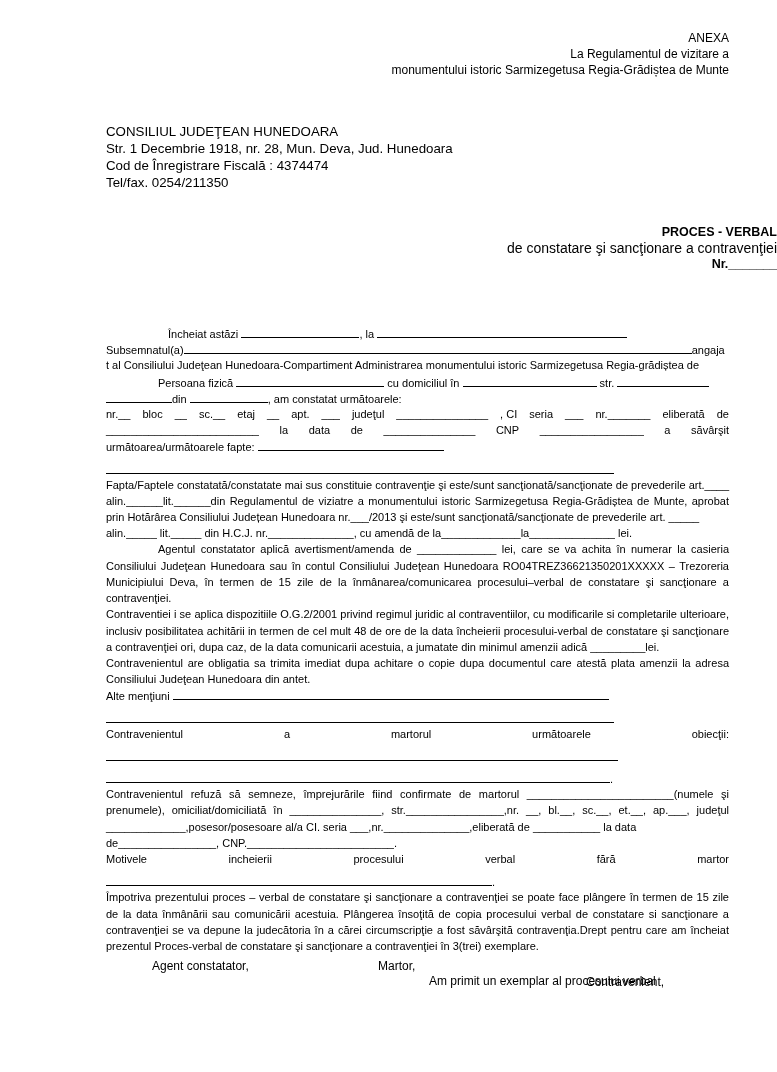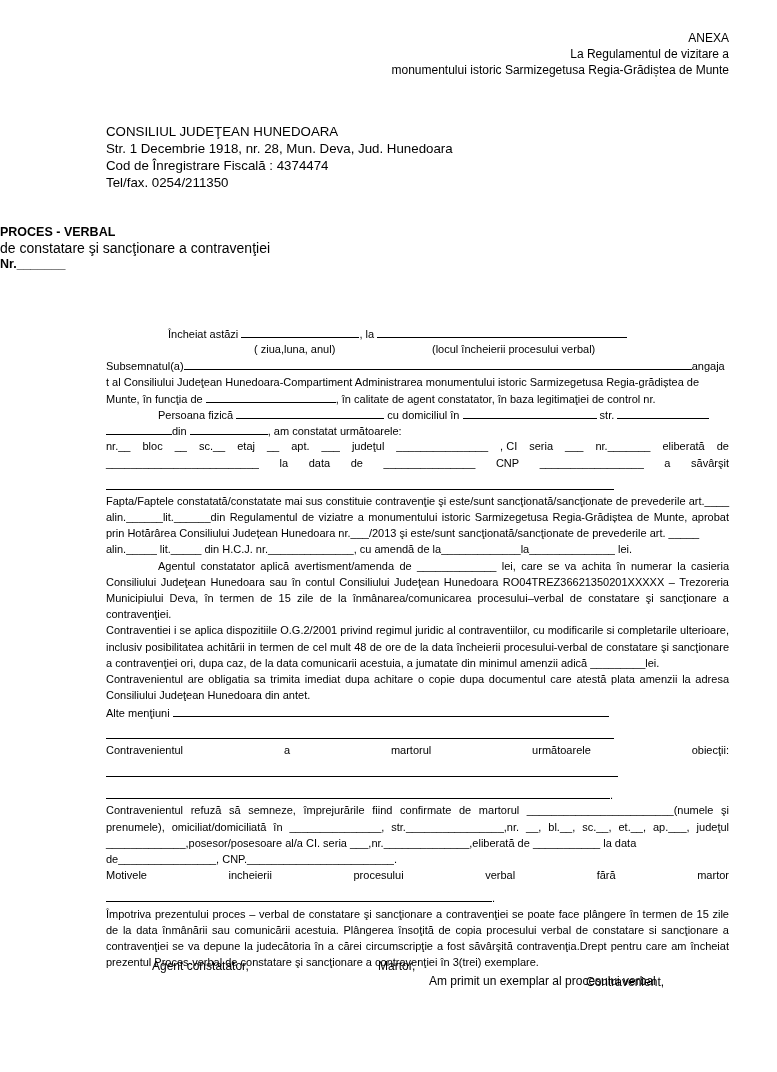--- a/index.html
+++ b/index.html
@@ -6,21 +6,21 @@
   body {
     width: 777px; height: 1072px; position: relative; overflow: hidden;
     font-family: "Liberation Sans", sans-serif; color: #000; font-size: 12px;
   }
   .page { position: absolute; left: 0; top: 0; width: 777px; height: 1072px; background: #fff; }
 
   .annex { position: absolute; right: 48px; top: 30px; text-align: right; font-size: 12px; line-height: 16px; }
 
   .header { position: absolute; left: 106px; top: 123px; font-size: 13.3px; line-height: 17px; }
 
-  .title-block { position: absolute; left: 0; width: 777px; top: 224px; text-align: left; line-height: 16px; }
+  .title-block { position: absolute; left: 0; width: 777px; top: 224px; text-align: right; line-height: 16px; }
   .title { font-weight: bold; font-size: 12.5px; }
   .subtitle { font-size: 14px; }
   .nr { font-weight: bold; font-size: 12.5px; }
 
   .body { position: absolute; left: 106px; top: 325px; width: 623px; font-size: 11px; line-height: 16.2px; }
   .line { white-space: nowrap; display: block; height: 16.2px; }
   .just { display: flex; justify-content: space-between; white-space: nowrap; height: 16.2px; }
   .para { text-align: justify; text-align-last: auto; }
   .indent2 { padding-left: 52px; }
   .blank { display: inline-block; border-bottom: 1px solid #000; height: 12px; vertical-align: baseline; }
@@ -60,33 +60,25 @@
     <div class="nr">Nr._______</div>
   </div>
 
   <div class="body">
 
     <div class="line" style="padding-left:62px;">
       <span>Încheiat astăzi</span>
       <span class="blank" style="width:118px;"></span><span>, la</span>
       <span class="blank" style="width:250px;"></span>
     </div>
-    <div class="caption">
-      <span class="cap1">( ziua,luna, anul)</span>
-      <span class="cap2">(locul încheierii procesului verbal)</span>
-    </div>
 
     <div class="line">
       <span>Subsemnatul(a)</span><span class="blank" style="width:508px;"></span><span>angaja</span>
     </div>
     <div class="line">t al Consiliului Judeţean Hunedoara-Compartiment Administrarea monumentului istoric Sarmizegetusa Regia-grădiștea de</div>
-    <div class="line">
-      <span>Munte, în funcţia de</span>
-      <span class="blank" style="width:130px;"></span><span>, în calitate de agent constatator, în baza legitimaţiei de control nr.</span>
-    </div>
     <div class="line" style="padding-left:52px;">
       <span>Persoana fizică</span>
       <span class="blank" style="width:148px;"></span>
       <span>cu domiciliul în</span>
       <span class="blank" style="width:134px;"></span>
       <span>str.</span>
       <span class="blank" style="width:92px;"></span>
     </div>
 
     <div class="line">
@@ -117,20 +109,24 @@
         <span>la</span>
         <span>data</span>
         <span>de</span>
         <span>_______________</span>
         <span>CNP</span>
         <span>_________________</span>
         <span>a</span>
         <span>săvârşit</span>
       </div>
 
+    <div class="line">
+      <span>următoarea/următoarele fapte:</span>
+      <span class="blank" style="width:186px;"></span>
+    </div>
     <div class="gap"></div>
     <div class="line">
       <span class="blank" style="width:508px;"></span>
     </div>
 
     <div class="para">Fapta/Faptele constatată/constatate mai sus constituie contravenţie şi este/sunt sancţionată/sancţionate de prevederile art.____ alin.______lit.______din Regulamentul de viziatre a monumentului istoric Sarmizegetusa Regia-Grădiștea de Munte, aprobat prin Hotărârea Consiliului Județean Hunedoara nr.___/2013 şi este/sunt sancţionată/sancţionate de prevederile art. _____</div>
     <div class="line">alin._____ lit._____ din H.C.J. nr.______________, cu amendă de la_____________la______________ lei.</div>
 
     <div class="para indent2" style="text-indent:52px; padding-left:0;">Agentul constatator aplică avertisment/amenda de _____________ lei, care se va achita în numerar la casieria Consiliului Judeţean Hunedoara sau în contul Consiliului Judeţean Hunedoara RO04TREZ36621350201XXXXX – Trezoreria Municipiului Deva, în termen de 15 zile de la înmânarea/comunicarea procesului–verbal de constatare şi sancţionare a contravenţiei.</div>
     <div class="para">Contraventiei i se aplica dispozitiile O.G.2/2001 privind regimul juridic al contraventiilor, cu modificarile si completarile ulterioare, inclusiv posibilitatea achitării in termen de cel mult 48 de ore de la data încheierii procesului-verbal de constatare şi sancţionare a contravenţiei ori, dupa caz, de la data comunicarii acestuia, a jumatate din minimul amenzii adică _________lei.</div>

